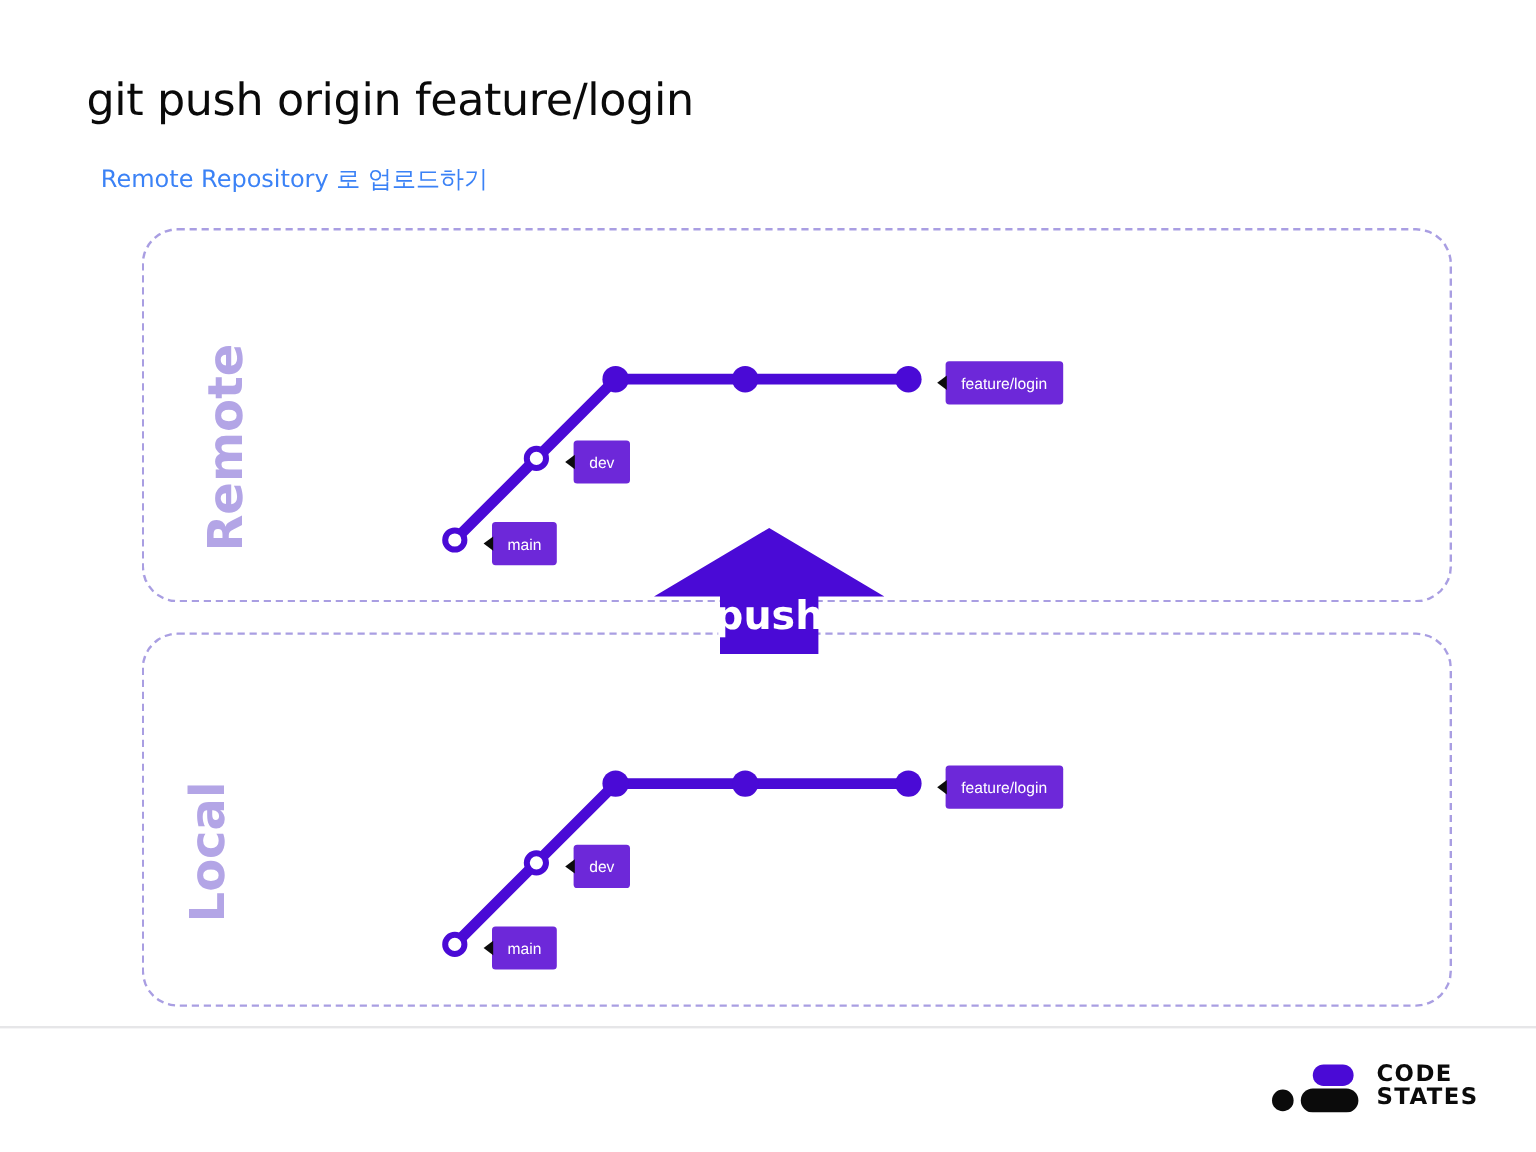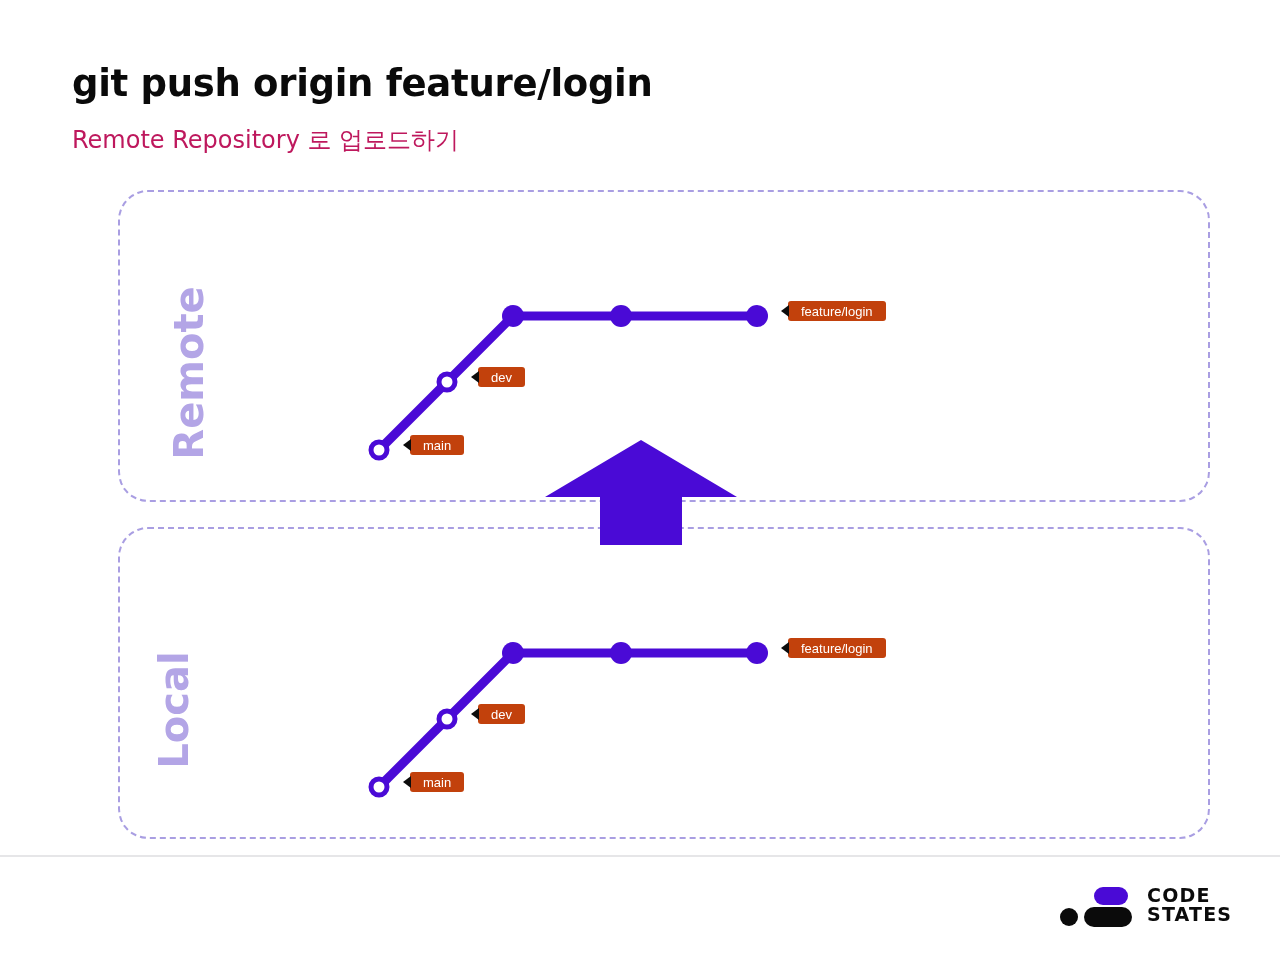--- a/index.html
+++ b/index.html
@@ -18,33 +18,33 @@
   
   #header {
     position: absolute;
     left: 72px;
     top: 62px;
     width: 1100px;
   }
   #page-title {
     font-family: "DejaVu Sans", sans-serif;
     font-size: 37px;
-    font-weight: bold;
+    font-weight: normal;
     color: #0a0a0a;
     letter-spacing: -0.3px;
     line-height: 1.2;
     margin: 0;
     white-space: nowrap;
   }
   #page-subtitle {
     font-family: "DejaVu Sans", sans-serif;
-    font-size: 24px;
+    font-size: 20px;
     font-weight: normal;
-    color: #be185d;
-    margin: 0;
+    color: #3b82f6;
+    margin: 12px;
     padding-top: 18px;
     white-space: nowrap;
   }
 
   
   .panel {
     position: absolute;
     border: 2px dashed #a99ee2;
     border-radius: 30px;
     box-sizing: border-box;
@@ -96,22 +96,22 @@
     left: 0;
     top: 0;
     width: 1092px;
     height: 312px;
     overflow: visible;
   }
 
   
   .tag {
     position: absolute;
-    height: 20px;
-    background: #c2410c;
+    height: 36px;
+    background: #6d28d9;
     border-radius: 3px;
     color: #ffffff;
     font-family: "Liberation Sans", sans-serif;
     font-size: 13px;
     display: flex;
     align-items: center;
     justify-content: center;
     padding: 0 13px;
     box-sizing: border-box;
     white-space: nowrap;
@@ -248,20 +248,21 @@
 
   <div class="tag" style="left:290px; top:243px;">main</div>
   <div class="tag" style="left:358px; top:175px;">dev</div>
   <div class="tag" style="left:668px; top:109px;">feature/login</div>
 </div>
 
 <div id="push-arrow">
   <svg viewBox="0 0 192 105">
     <polygon fill="#4a0ad6" points="96,0 192,57 137,57 137,105 55,105 55,57 0,57"></polygon>
   </svg>
+  <div id="push-label">push</div>
 </div>
 
 <div id="footer-rule"></div>
 
 <div id="brand-logo">
   <svg id="brand-mark" viewBox="0 0 80 42">
     <rect x="36" y="2" width="34" height="18" rx="9" fill="#4a0ad6"></rect>
     <circle cx="11" cy="32" r="9" fill="#0b0b0b"></circle>
     <rect x="26" y="22" width="48" height="20" rx="10" fill="#0b0b0b"></rect>
   </svg>

